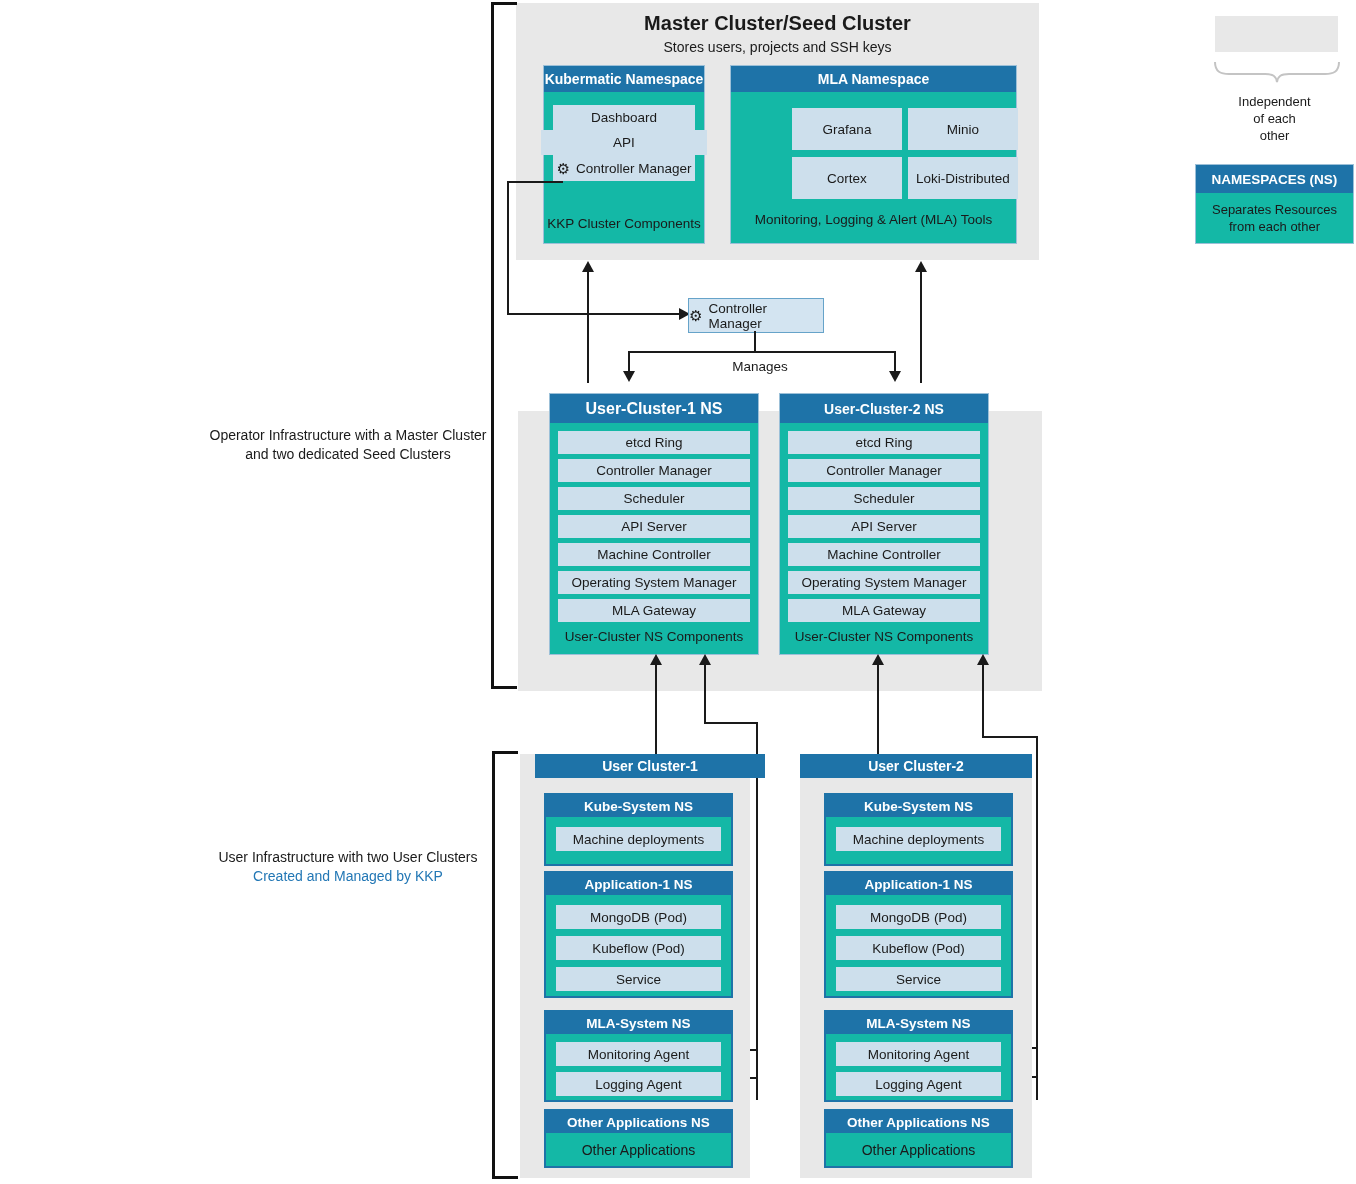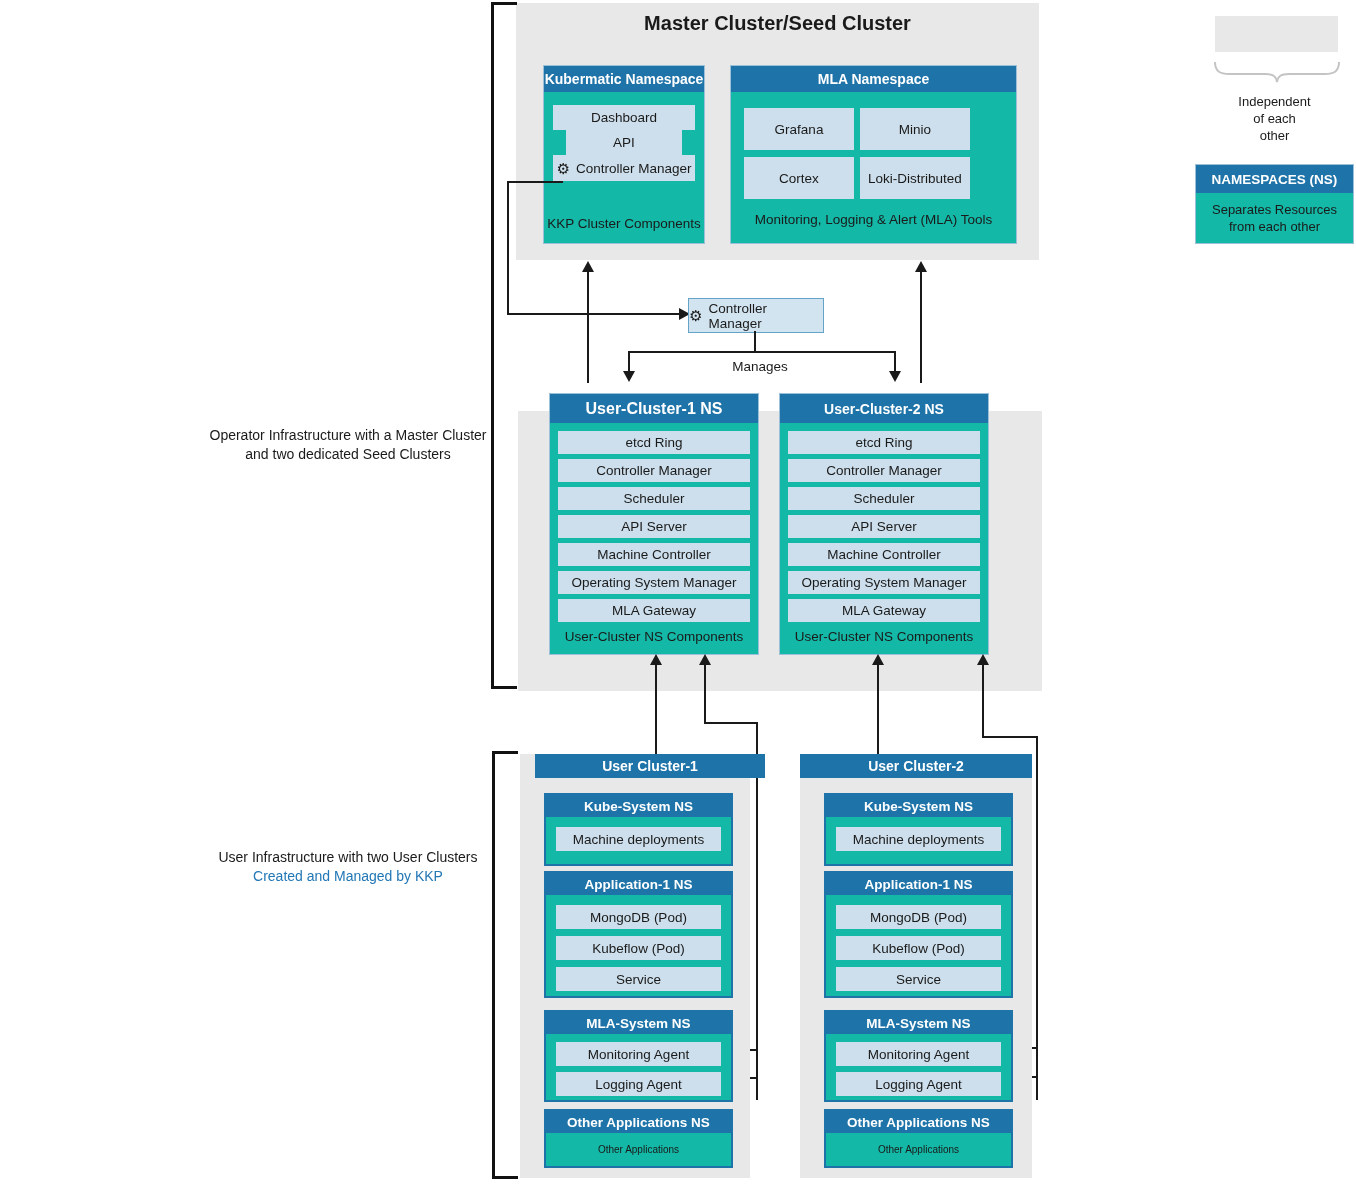--- a/index.html
+++ b/index.html
@@ -33,40 +33,41 @@
              border-left:11px solid #1a1a1a;}
   .center-text{text-align:center;}
   .pre{white-space:pre-line;}
   .side-label{position:absolute;font-size:14px;line-height:19px;text-align:center;}
   .gear{font-size:15px;margin-right:6px;line-height:1;}
   
   .stack{display:flex;flex-direction:column;align-items:center;}
   .cm-box{position:absolute;background:#d3e4f1;border:1.5px solid #66a3c9;
           display:flex;align-items:center;justify-content:center;font-size:13.5px;}
   .grid2{display:grid;grid-template-columns:110px 110px;gap:7px 6px;
-         padding:16px 0 0 13px;}
+         padding:16px 0 0 13px;margin-left:48px;}
   .uc-sub-header{height:22px;font-size:13.5px;}
   .uc-items{display:flex;flex-direction:column;gap:7px;padding:10px;flex:1;}
-  .plain-item{display:flex;align-items:center;justify-content:center;font-size:10px;}
+  .plain-item{display:flex;align-items:center;justify-content:center;font-size:14px;}
   .blue-text{color:#2277b5;}
 </style>
 </head>
 <body>
 
 <div id="canvas">
 
   <div class="graybox" style="left:516px;top:3px;width:523px;height:257px;"></div>
 
   <div class="abs center-text" style="left:516px;top:12px;width:523px;font-size:20px;font-weight:bold;">Master Cluster/Seed Cluster</div>
+  <div class="abs center-text" style="left:516px;top:39px;width:523px;font-size:14px;">Stores users, projects and SSH keys</div>
 
   <div class="nsbox border-light" style="left:543px;top:65px;width:160px;height:177px;">
     <div class="bluebar" style="height:26px;font-size:14px;flex:0 0 auto;">Kubermatic Namespace</div>
     <div class="stack" style="flex:1;padding-top:13px;">
       <div class="chip" style="width:142px;height:25px;">Dashboard</div>
-      <div class="chip" style="width:116px;height:25px;">API</div>
+      <div class="chip" style="width:166px;height:25px;">API</div>
       <div class="chip" style="width:142px;height:26px;">
         <span class="gear">⚙</span>
         <span>Controller Manager</span>
       </div>
       <div class="footer-label" style="margin-bottom:12px;">KKP Cluster Components</div>
     </div>
   </div>
 
   <div class="nsbox border-light" style="left:730px;top:65px;width:285px;height:177px;">
     <div class="bluebar" style="height:26px;font-size:14px;flex:0 0 auto;">MLA Namespace</div>

